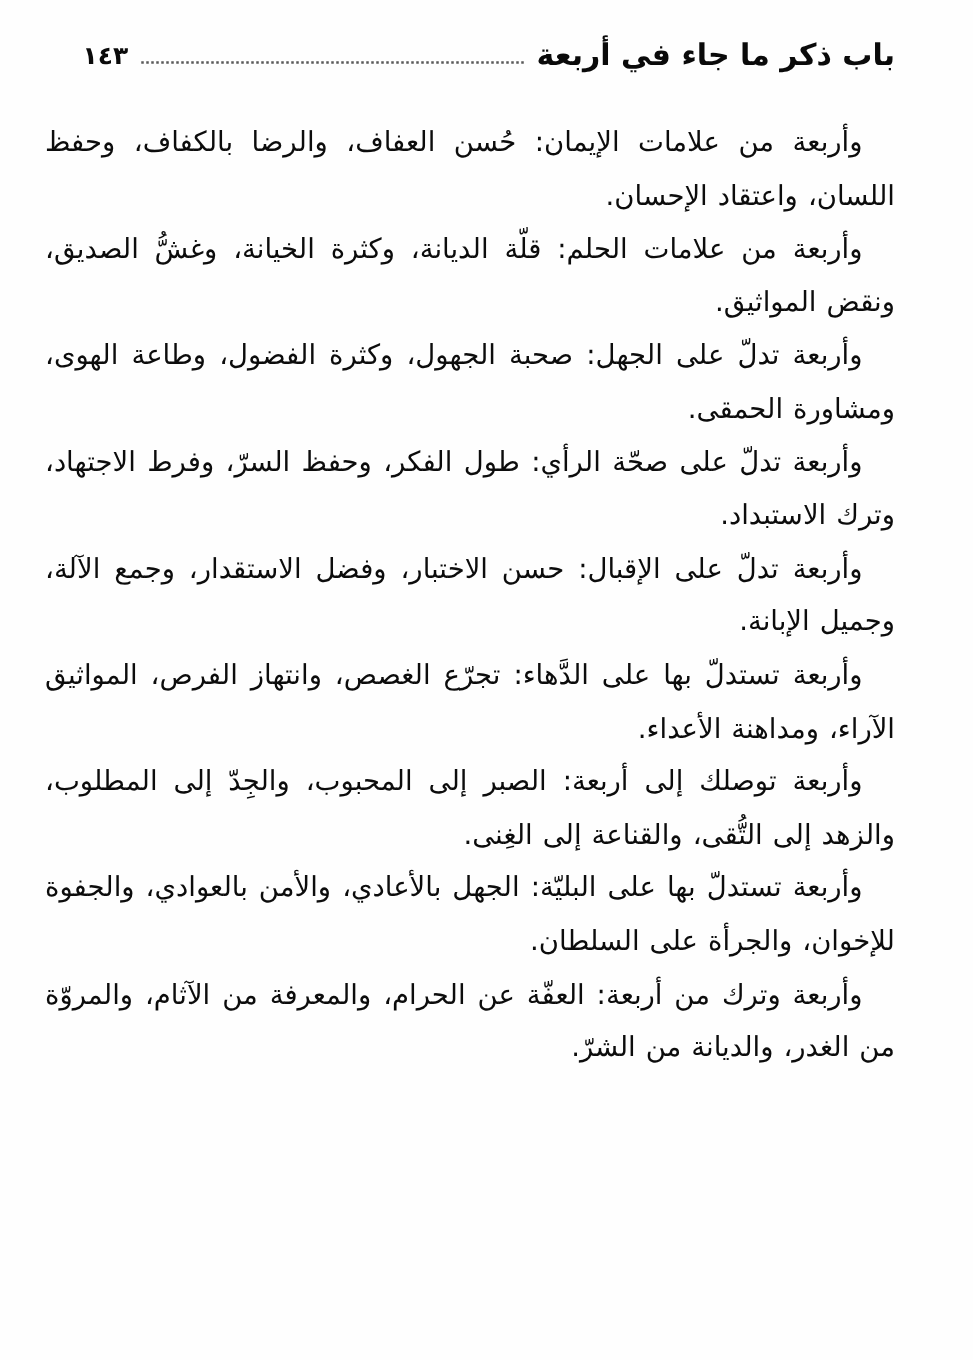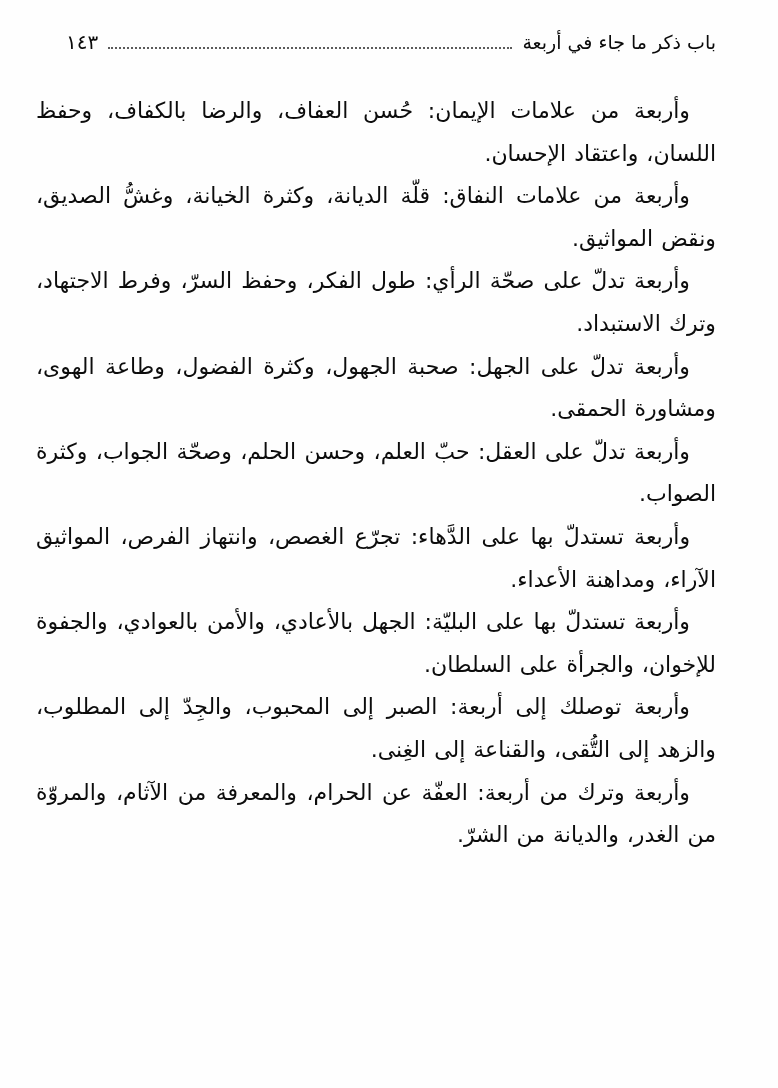--- a/index.html
+++ b/index.html
@@ -20,34 +20,34 @@
     background: #fefefe;
   }
   .header {
     display: flex;
     align-items: center;
     direction: rtl;
     padding: 30px 62px 0 66px;
     color: #0a0a0a;
   }
   .chapter-title {
-    font-size: 19px;
-    font-weight: normal;
+    font-size: 24px;
+    font-weight: bold;
     white-space: nowrap;
     letter-spacing: 0;
   }
   .leader {
     flex: 1;
     height: 11px;
     margin: 0 10px;
     border-bottom: 2px dotted #5a5a5a;
   }
   .page-number {
     font-size: 20px;
-    font-weight: normal;
+    font-weight: bold;
     white-space: nowrap;
   }
   .body-text {
     direction: rtl;
     text-align: justify;
     margin: 36px 62px 0 36px;
     font-size: 22px;
     line-height: 42.6px;
     color: #0c0c0c;
     word-spacing: 1px;
@@ -64,23 +64,23 @@
 <div class="page">
 
   <div class="header">
     <span class="chapter-title">باب ذكر ما جاء في أربعة</span>
     <span class="leader"></span>
     <span class="page-number">١٤٣</span>
   </div>
 
   <div class="body-text">
       <p>وأربعة من علامات الإيمان: حُسن العفاف، والرضا بالكفاف، وحفظ اللسان، واعتقاد الإحسان.</p>
-      <p>وأربعة من علامات النفاق: قلّة الديانة، وكثرة الخيانة، وغشُّ الصديق، ونقض المواثيق.</p>
+      <p>وأربعة من علامات الحلم: قلّة الديانة، وكثرة الخيانة، وغشُّ الصديق، ونقض المواثيق.</p>
+      <p>وأربعة تدلّ على الجهل: صحبة الجهول، وكثرة الفضول، وطاعة الهوى، ومشاورة الحمقى.</p>
       <p>وأربعة تدلّ على صحّة الرأي: طول الفكر، وحفظ السرّ، وفرط الاجتهاد، وترك الاستبداد.</p>
-      <p>وأربعة تدلّ على الجهل: صحبة الجهول، وكثرة الفضول، وطاعة الهوى، ومشاورة الحمقى.</p>
-      <p>وأربعة تدلّ على العقل: حبّ العلم، وحسن الحلم، وصحّة الجواب، وكثرة الصواب.</p>
+      <p>وأربعة تدلّ على الإقبال: حسن الاختبار، وفضل الاستقدار، وجمع الآلة، وجميل الإبانة.</p>
       <p>وأربعة تستدلّ بها على الدَّهاء: تجرّع الغصص، وانتهاز الفرص، المواثيق الآراء، ومداهنة الأعداء.</p>
+      <p>وأربعة توصلك إلى أربعة: الصبر إلى المحبوب، والجِدّ إلى المطلوب، والزهد إلى التُّقى، والقناعة إلى الغِنى.</p>
       <p>وأربعة تستدلّ بها على البليّة: الجهل بالأعادي، والأمن بالعوادي، والجفوة للإخوان، والجرأة على السلطان.</p>
-      <p>وأربعة توصلك إلى أربعة: الصبر إلى المحبوب، والجِدّ إلى المطلوب، والزهد إلى التُّقى، والقناعة إلى الغِنى.</p>
       <p>وأربعة وترك من أربعة: العفّة عن الحرام، والمعرفة من الآثام، والمروّة من الغدر، والديانة من الشرّ.</p>
     </div>
 
 </div>
 
 </body></html>

